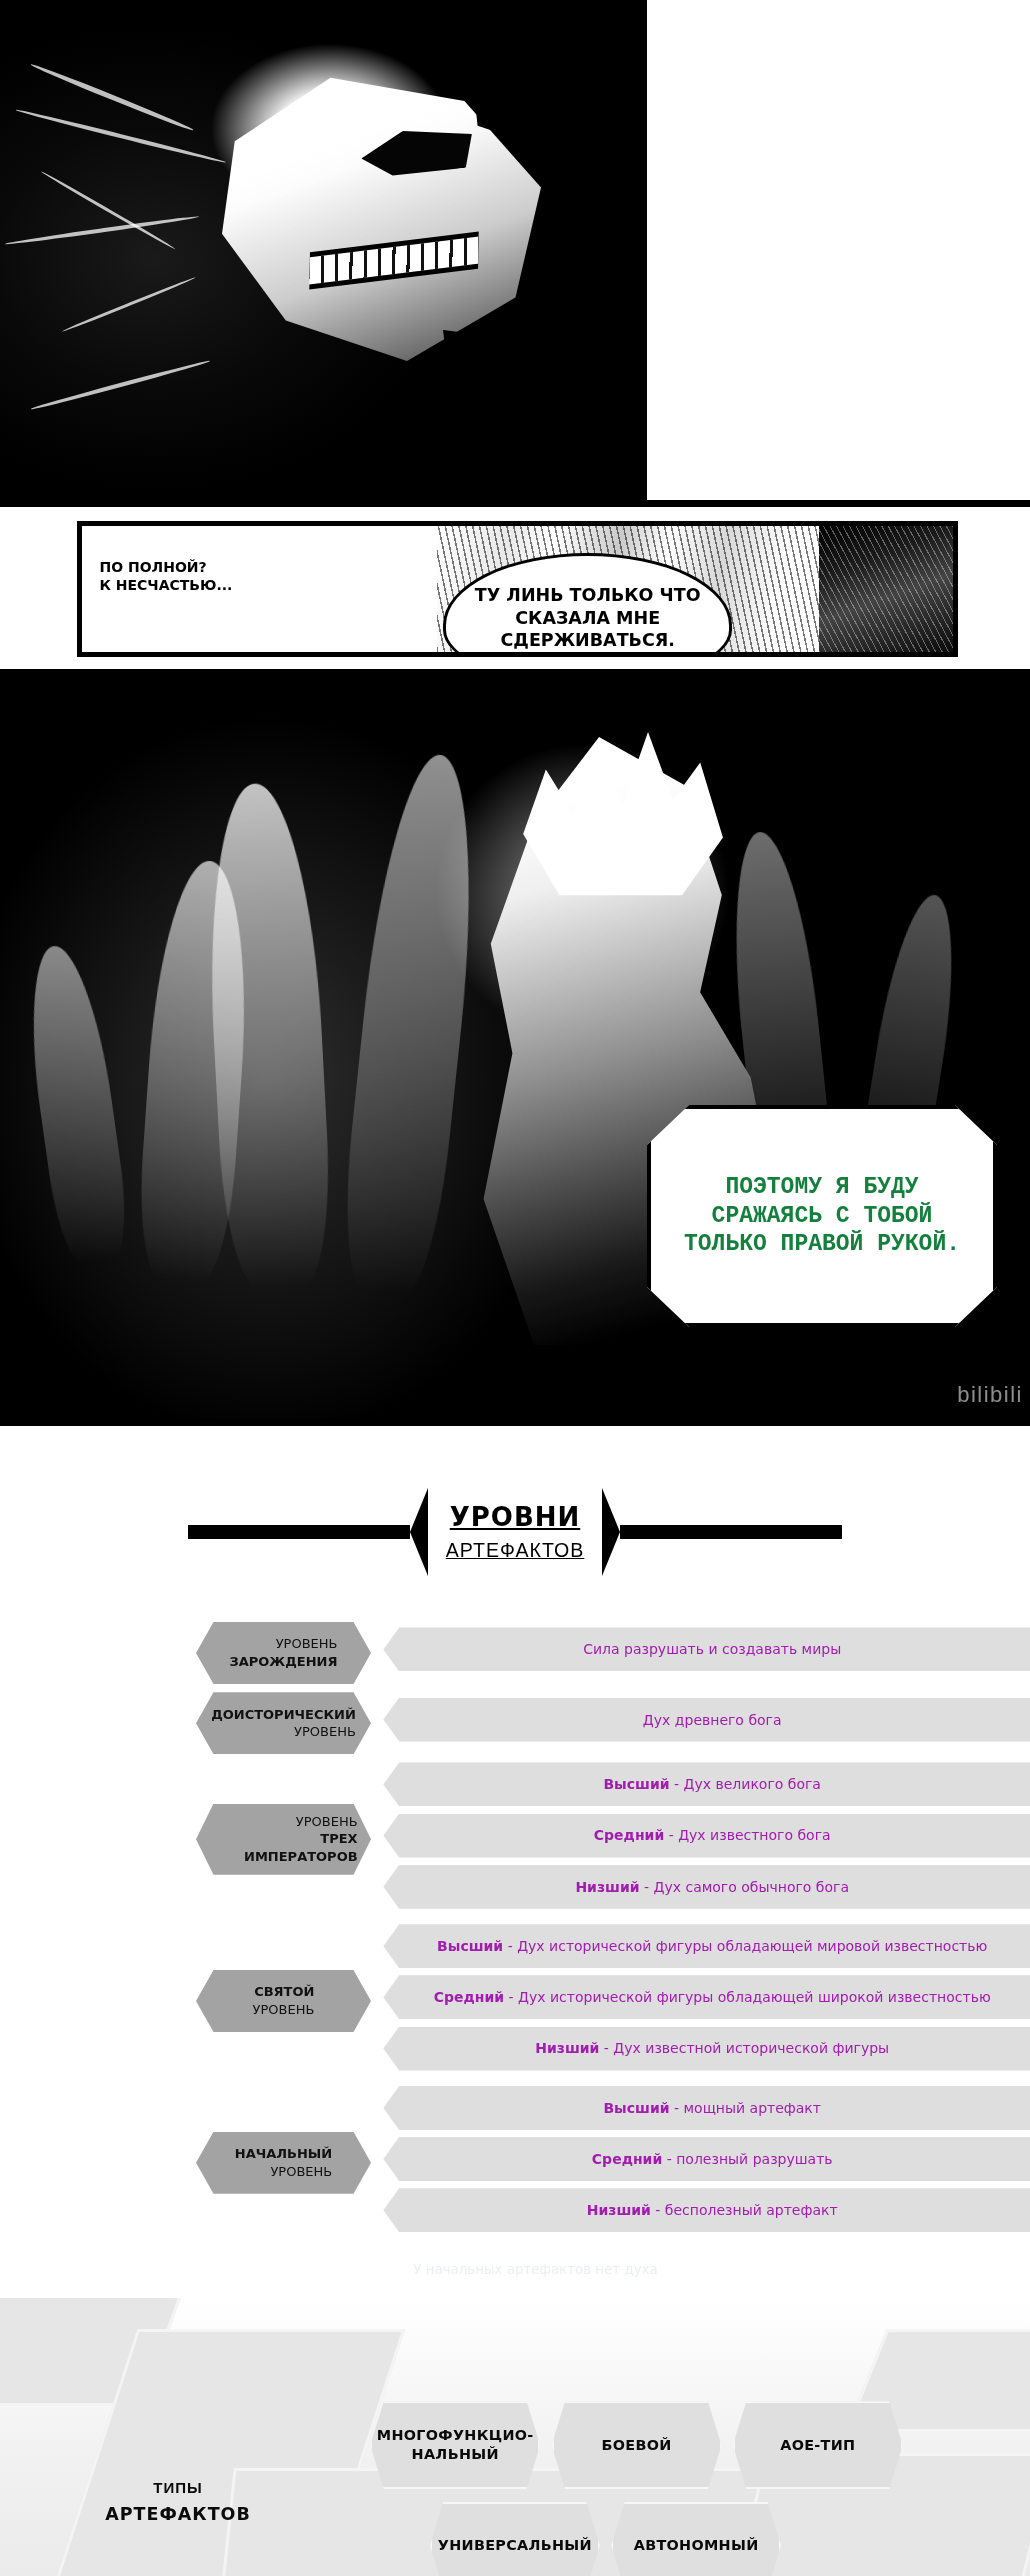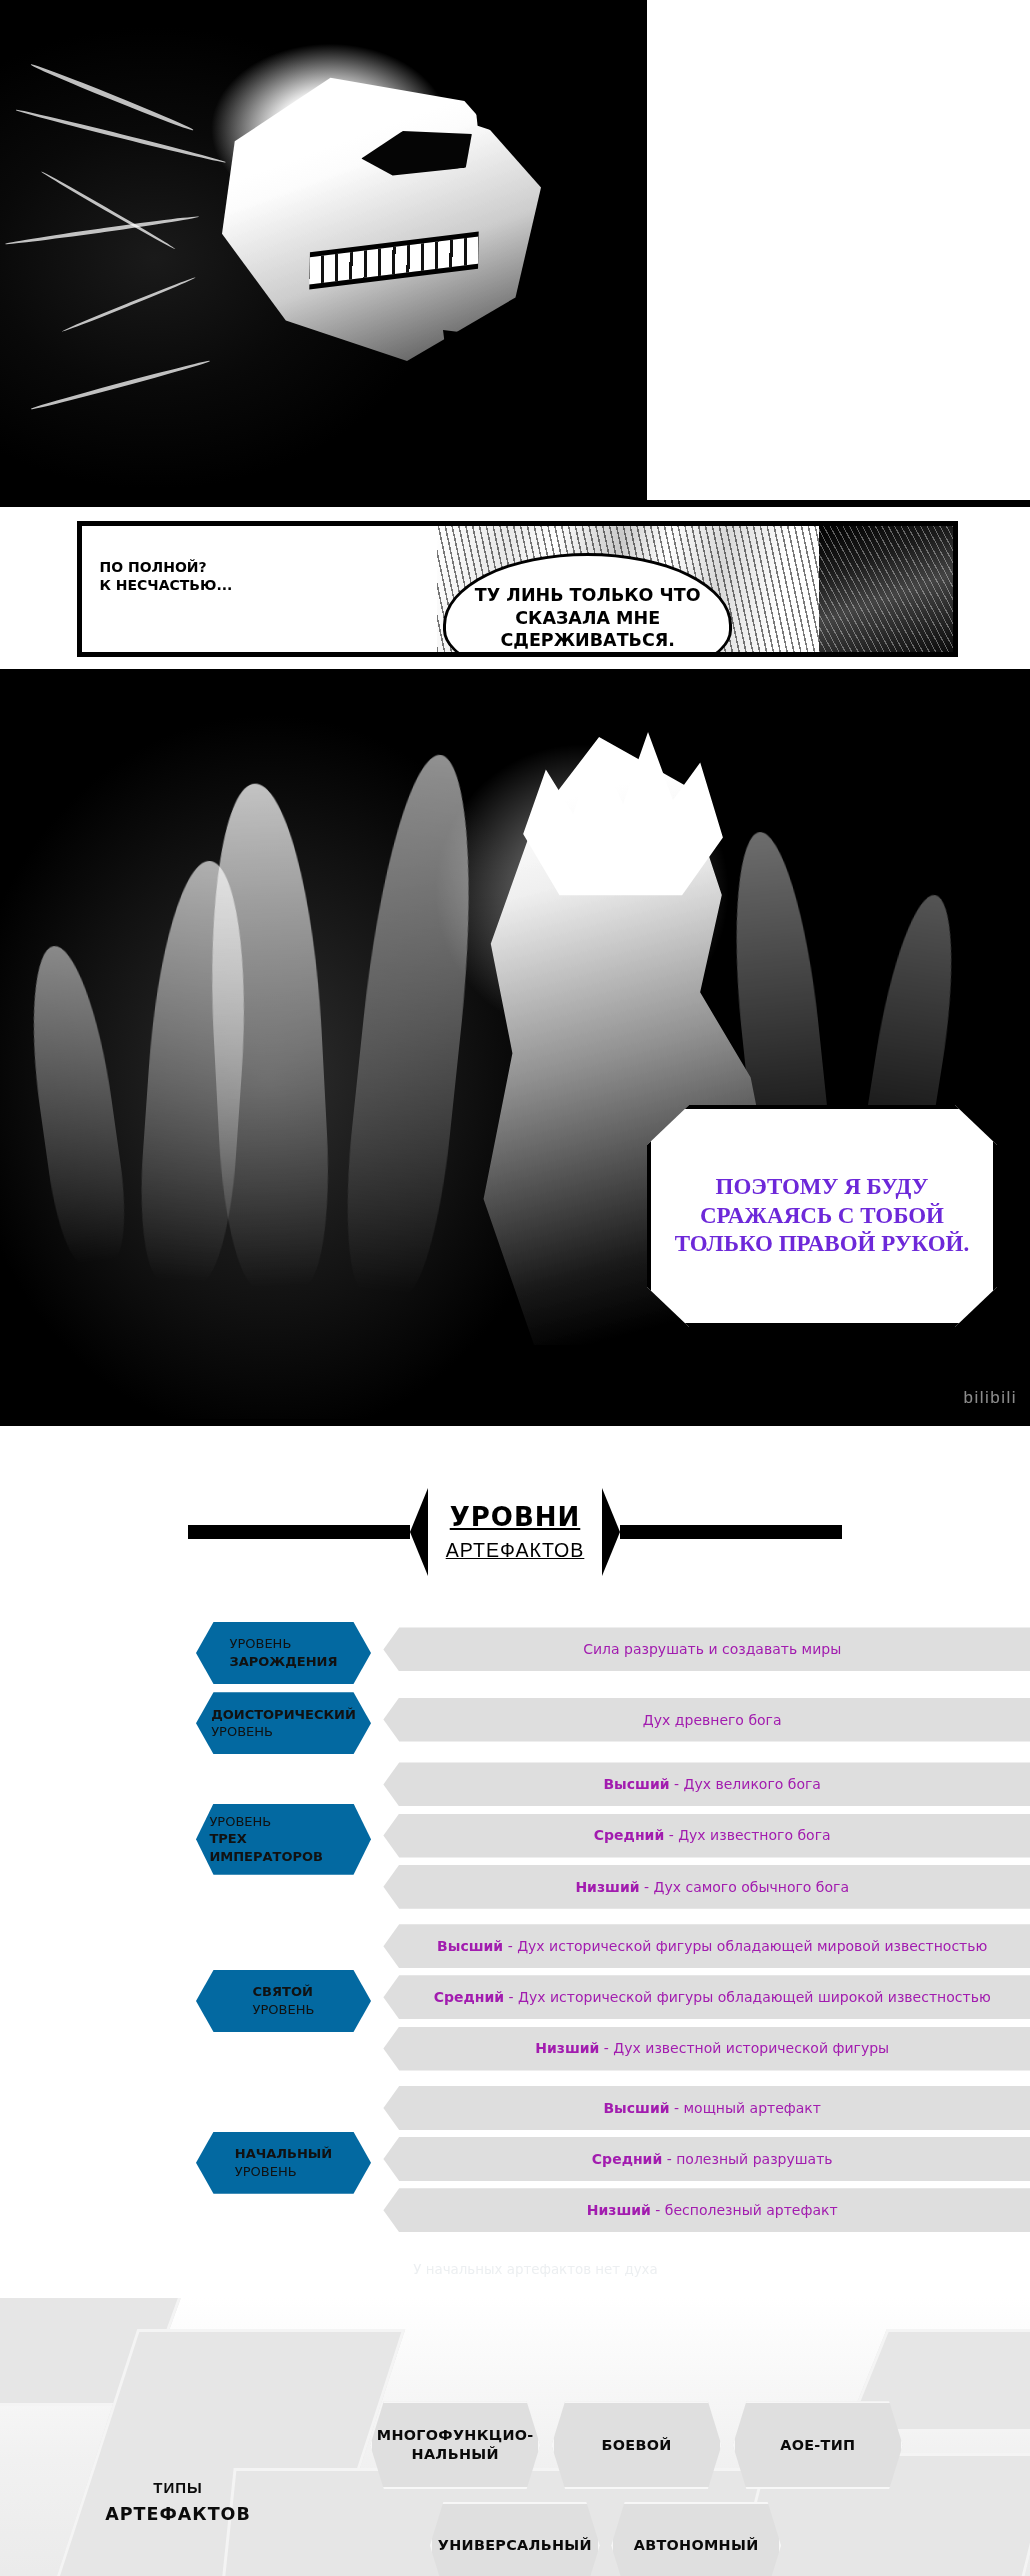--- a/index.html
+++ b/index.html
@@ -225,31 +225,31 @@
     border: 4.1px solid #000;
     display: flex;
     align-items: center;
     justify-content: center;
     text-align: center;
     padding: 15.5px 21.6px;
     clip-path: polygon(12% 0, 88% 0, 100% 18%, 100% 82%, 88% 100%, 12% 100%, 0 82%, 0 18%);
     z-index: 5;
   }
   .bubble-poly span {
-    font-family: Liberation Serif, serif;
+    font-family: Liberation Mono, monospace;
     font-weight: 700;
     font-size: 23px;
     line-height: 1.26;
-    color: #6d28d9;
+    color: #15803d;
   }
   .bili-mark {
     position: absolute;
-    right: 13px; bottom: 11.3px;
+    right: 7px; bottom: 11.3px;
     color: rgba(255,255,255,.55);
-    font-size: 17px;
+    font-size: 22px;
     letter-spacing: 1.5px;
     font-family: "Liberation Sans", sans-serif;
   }
 
   
   .levels {
     position: relative;
     width: 1030px;
     background: #fff;
     padding: 62px 0 20.6px 0;
@@ -333,26 +333,26 @@
     width: 845px;
   }
   .grp {
     display: flex;
     align-items: center;
     margin-bottom: 8.2px;
   }
   .grp-key {
     flex: 0 0 175px;
     min-height: 62px;
-    background: #0369a1;
+    background: #a3a3a3;
     clip-path: polygon(10% 0, 90% 0, 100% 50%, 90% 100%, 10% 100%, 0 50%);
     display: flex;
     align-items: center;
     justify-content: center;
-    text-align: left;
+    text-align: right;
     padding: 9.3px 13.4px;
     margin-right: 12.4px;
   }
   .grp-key span {
     font-family: "DejaVu Sans", sans-serif;
     font-size: 13px;
     line-height: 1.35;
     color: #111;
   }
   .grp-key span .b { font-weight: 700; display:block; }

